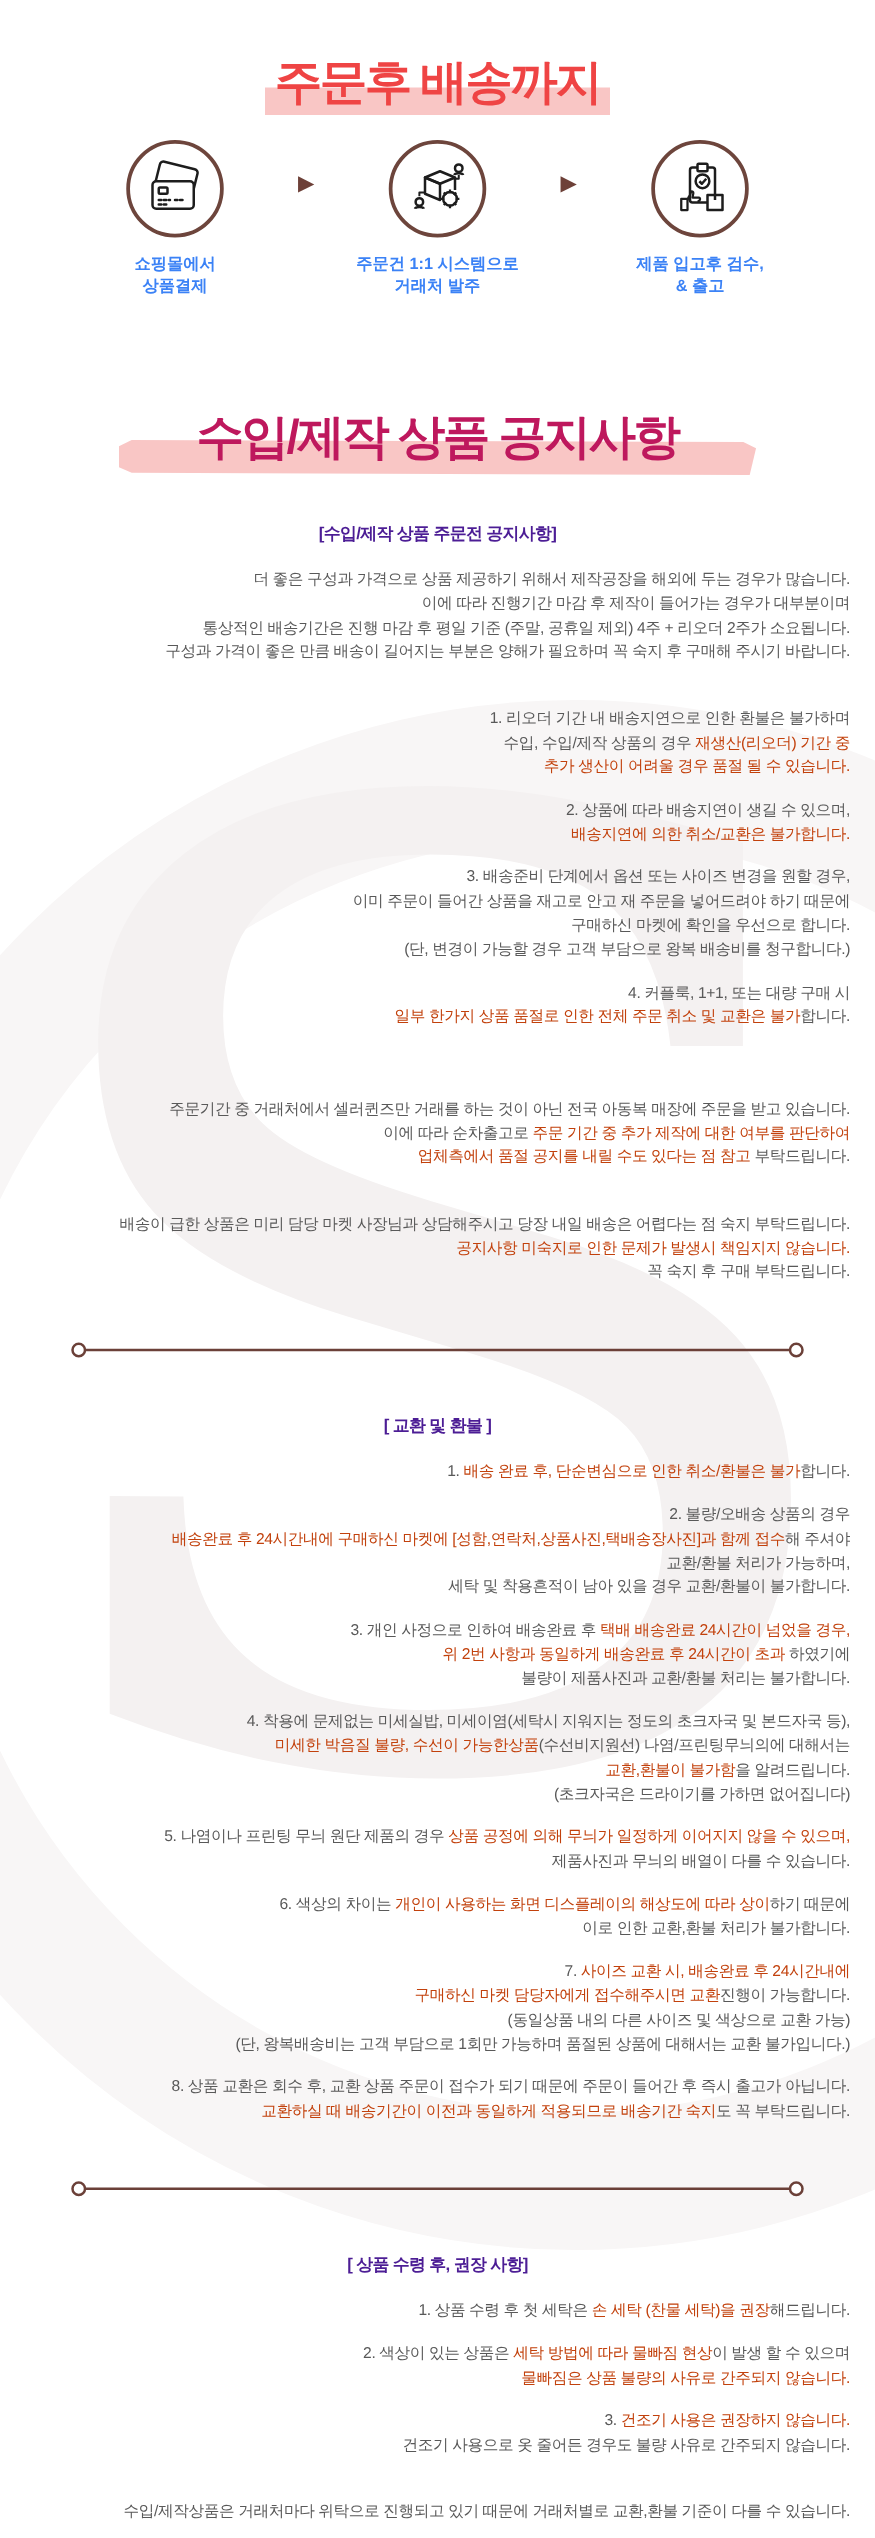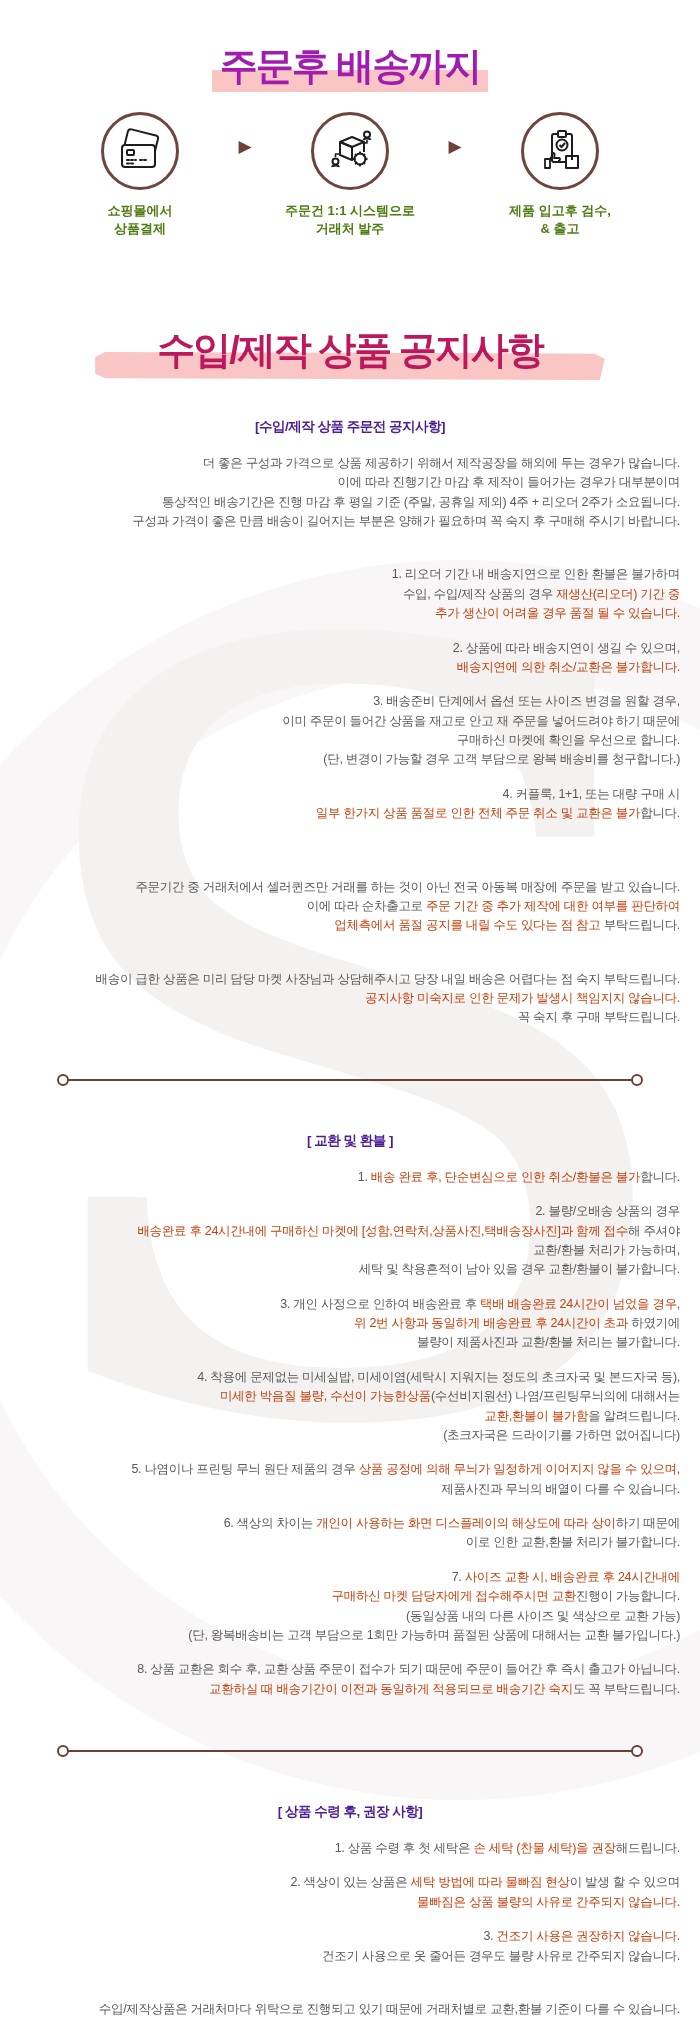--- a/index.html
+++ b/index.html
@@ -5,27 +5,27 @@
   html,body{margin:0;padding:0;background:#ffffff;}
   body{font-family:"Liberation Sans","DejaVu Sans",sans-serif;color:#595959;}
   .page{position:relative;width:700px;height:2030px;margin:0 auto;background:#fff;overflow:hidden;}
   
   .wm-ring{position:absolute;left:-160px;top:560px;width:1020px;height:1020px;border:110px solid #f8f6f6;border-radius:50%;z-index:0;}
   .wm-letter{position:absolute;left:50%;top:520px;transform:translateX(-50%);font-family:"DejaVu Serif","Liberation Serif",serif;font-size:1050px;line-height:1;color:#f4f1f1;z-index:0;user-select:none;}
   .content{position:relative;z-index:1;}
 
   
   .hero{padding-top:46px;text-align:center;}
-  .big-title{display:inline-block;position:relative;font-size:38px;font-weight:800;color:#a21caf;letter-spacing:-2px;line-height:1.1;}
+  .big-title{display:inline-block;position:relative;font-size:38px;font-weight:800;color:#ef4444;letter-spacing:-2px;line-height:1.1;}
   .big-title .txt{position:relative;z-index:1;}
   .big-title .band{position:absolute;left:-8px;right:-8px;bottom:-4px;height:22px;background:#f9c6c5;z-index:0;}
   .steps{display:flex;justify-content:center;align-items:flex-start;margin-top:24px;}
   .step{width:176px;display:flex;flex-direction:column;align-items:center;}
   .step-circle{width:72px;height:72px;border:3px solid #6d453c;border-radius:50%;background:#fff;display:flex;align-items:center;justify-content:center;}
-  .step-label{margin-top:12px;font-size:13px;font-weight:700;color:#4d7c0f;line-height:1.4;text-align:center;}
+  .step-label{margin-top:12px;font-size:13px;font-weight:700;color:#3b82f6;line-height:1.4;text-align:center;}
   .step-arrow{margin-top:26px;width:34px;text-align:center;color:#6d4038;font-size:17px;line-height:1;}
 
   
   .notice-title-wrap{margin-top:92px;text-align:center;}
   .tape{display:inline-block;position:relative;font-size:38px;font-weight:800;color:#be185d;letter-spacing:-2px;line-height:1.1;}
   .tape .txt{position:relative;z-index:1;}
   .tape .band{position:absolute;left:-62px;right:-62px;bottom:-8px;height:28px;background:#f9c6c5;z-index:0;
     clip-path:polygon(0 18%,2% 0,98% 6%,100% 24%,99% 100%,2% 94%,0 78%);}
 
   

